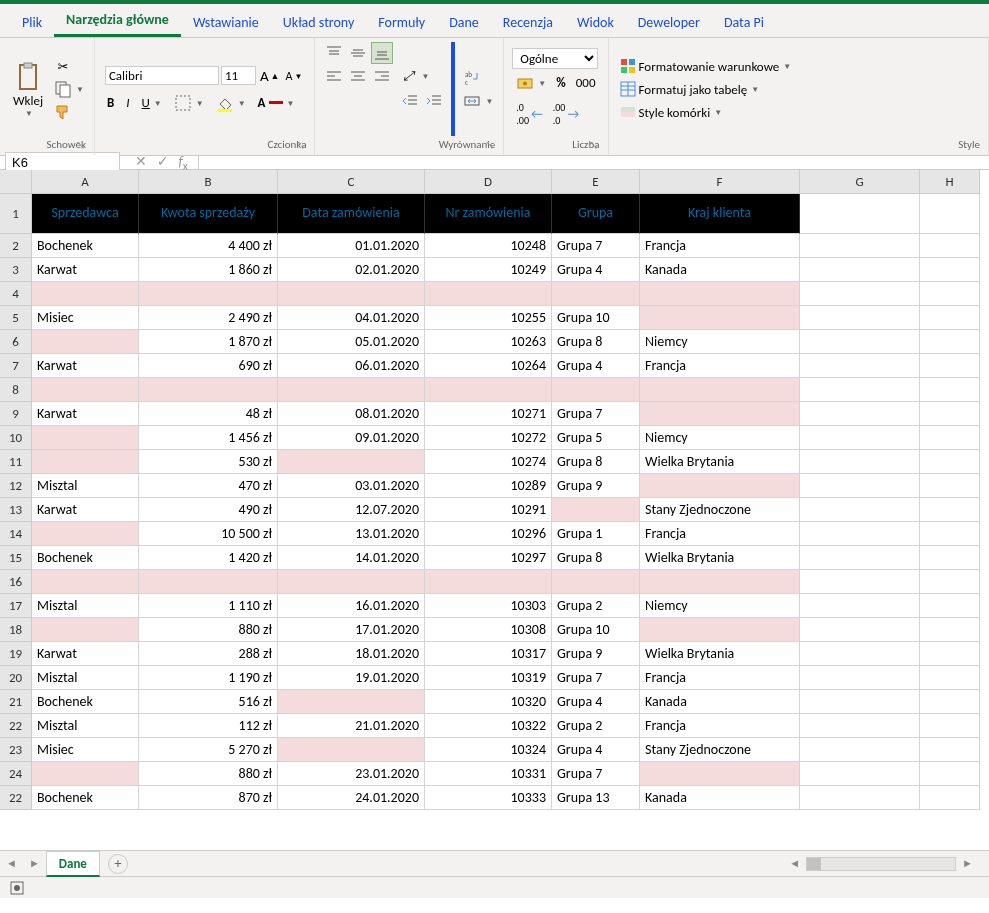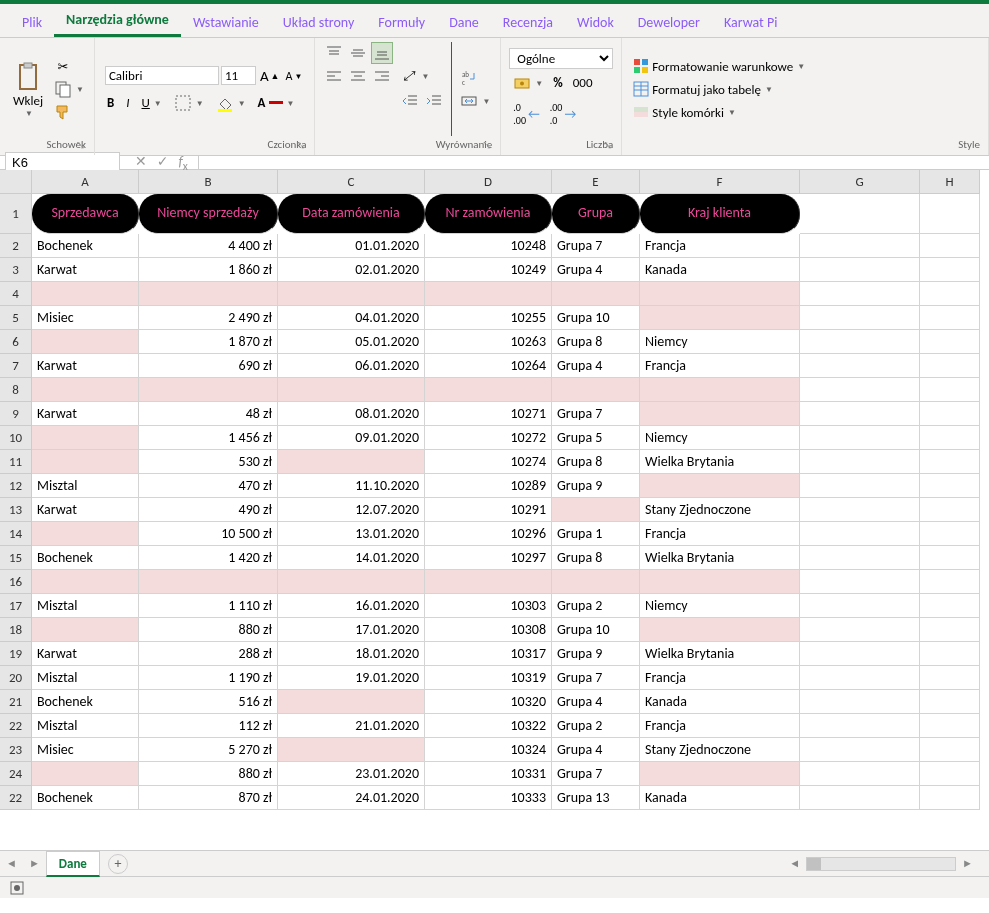--- a/index.html
+++ b/index.html
@@ -1,21 +1,21 @@
 <!DOCTYPE html>
 <html><head>
 <meta charset="utf-8">
 <style>
 * { box-sizing: border-box; margin: 0; padding: 0; }
 body { font-family: "Segoe UI", Calibri, sans-serif; font-size: 13px; background: #fff; width: 989px; height: 913px; overflow: hidden; position: relative; }
 
 .titlebar { height: 4px; background: #0e7a3e; }
 
 .tabs { display: flex; background: #f3f2f1; border-bottom: 1px solid #ccc; height: 34px; align-items: flex-end; padding: 0 10px; }
-.tab { padding: 6px 12px; font-size: 14px; color: #8b5cf6; cursor: pointer; }
+.tab { padding: 6px 12px; font-size: 14px; color: #1d4ed8; cursor: pointer; }
 .tab.active { color: #0e7a3e; font-weight: 600; border-bottom: 3px solid #0e7a3e; }
 
 .ribbon { display: flex; background: #f3f2f1; border-bottom: 1px solid #ccc; height: 118px; }
 .group { display: flex; flex-direction: column; justify-content: space-between; border-right: 1px solid #e1dfdd; padding: 4px 8px 2px; position: relative; }
 .group-content { display: flex; gap: 4px; flex: 1; }
 .group-label { text-align: right; font-size: 11px; color: #666; padding: 2px 0; position: relative; }
 .group-launcher { position: absolute; right: 2px; bottom: 2px; font-size: 9px; color: #888; cursor: pointer; }
 
 .btn-big { display: flex; flex-direction: column; align-items: center; justify-content: center; padding: 2px 4px; cursor: pointer; min-width: 40px; }
 .btn-row { display: flex; gap: 2px; align-items: center; padding: 2px; cursor: pointer; font-size: 13px; }
@@ -36,21 +36,21 @@
 .namebox-row { display: flex; align-items: center; background: #fff; border-bottom: 1px solid #ccc; height: 14px; }
 .namebox { width: 115px; border: 1px solid #ccc; padding: 2px 6px; font-size: 13px; background: #fff; margin: 0 5px; }
 .fx-icons { display: flex; gap: 10px; padding: 0 10px; color: #999; font-size: 14px; }
 .formula-bar { flex: 1; border-left: 1px solid #ccc; padding: 2px 8px; height: 100%; }
 
 .sheet-area { height: 680px; overflow: hidden; position: relative; }
 .grid { display: grid; grid-template-columns: 32px 107px 139px 147px 127px 88px 160px 120px 60px; }
 .col-head, .row-head { background: #e6e6e6; border-right: 1px solid #ccc; border-bottom: 1px solid #ccc; text-align: center; font-size: 13px; padding: 4px 2px; color: #333; }
 .corner { background: #e6e6e6; border-right: 1px solid #ccc; border-bottom: 1px solid #ccc; }
 .cell { border-right: 1px solid #d4d4d4; border-bottom: 1px solid #d4d4d4; padding: 3px 5px; font-size: 14px; font-family: Calibri, sans-serif; white-space: nowrap; overflow: hidden; }
-.hdr { background: #000; color: #ec4899; font-size: 14px; text-align: center; padding: 10px 5px; border-right: 1px solid #333; border-radius: 19px; }
+.hdr { background: #000; color: #0369a1; font-size: 14px; text-align: center; padding: 10px 5px; border-right: 1px solid #333; }
 .pink { background: #f3dcdb; }
 .ra { text-align: right; }
 
 .sheet-tabs { display: flex; align-items: center; height: 26px; border-top: 1px solid #ccc; background: #f3f2f1; }
 .nav-arrow { padding: 0 6px; color: #888; cursor: pointer; font-size: 11px; }
 .sheet-tab { padding: 4px 12px; background: #fff; border: 1px solid #ccc; border-bottom: 2px solid #0e7a3e; color: #0e7a3e; font-weight: 600; font-size: 13px; cursor: pointer; }
 .add-sheet { width: 20px; height: 20px; border: 1px solid #ccc; border-radius: 50%; display: flex; align-items: center; justify-content: center; margin-left: 8px; cursor: pointer; font-size: 14px; color: #666; }
 .hscroll { flex: 1; display: flex; align-items: center; justify-content: flex-end; padding-right: 10px; }
 .hscroll-track { width: 150px; height: 14px; background: #e6e6e6; border: 1px solid #ccc; position: relative; }
 .hscroll-thumb { position: absolute; left: 0; width: 14px; height: 100%; background: #c1c1c1; }
@@ -65,21 +65,21 @@
 <div class="tabs" id="tabs">
     <div class="tab">Plik</div>
     <div class="tab active">Narzędzia główne</div>
     <div class="tab">Wstawianie</div>
     <div class="tab">Układ strony</div>
     <div class="tab">Formuły</div>
     <div class="tab">Dane</div>
     <div class="tab">Recenzja</div>
     <div class="tab">Widok</div>
     <div class="tab">Deweloper</div>
-    <div class="tab">Karwat Pi</div>
+    <div class="tab">Data Pi</div>
   </div>
 
 <div class="ribbon">
   <div class="group">
     <div class="group-content">
       <div class="btn-big">
         <svg class="icon icon-big" viewBox="0 0 32 32">
             <rect x="8" y="4" width="16" height="24" fill="none" stroke="#946b3d" stroke-width="2"></rect>
             <rect x="12" y="2" width="8" height="5" fill="#ccc" stroke="#888"></rect>
           </svg>
@@ -214,21 +214,21 @@
           <span class="btn-row">
               <svg class="icon" viewBox="0 0 18 18">
                 <line x1="7" y1="4" x2="16" y2="4" stroke="#555"></line>
                 <line x1="7" y1="8" x2="16" y2="8" stroke="#555"></line>
                 <line x1="7" y1="12" x2="16" y2="12" stroke="#555"></line>
                 <path d="M2 6l3 3-3 3" fill="none" stroke="#4a90d9"></path>
               </svg>
             </span>
         </div>
       </div>
-      <div class="col" style="border-left:1px solid #1d4ed8;padding-left:6px;">
+      <div class="col" style="border-left:4px solid #1d4ed8;padding-left:6px;">
         <div class="btn-row">
             <svg class="icon" viewBox="0 0 18 18">
               <text x="2" y="8" font-size="7" fill="#555">ab</text>
               <path d="M14 4v6h-4" fill="none" stroke="#4a90d9"></path>
               <text x="2" y="16" font-size="7" fill="#555">c</text>
             </svg>
           </div>
         <div class="btn-row">
             <svg class="icon" viewBox="0 0 18 18">
               <rect x="2" y="5" width="14" height="8" fill="none" stroke="#555"></rect>
@@ -237,21 +237,21 @@
             <span class="dd">▼</span>
           </div>
       </div>
     </div>
     <div class="group-label"><span>Wyrównanie</span><span class="group-launcher">⤡</span></div>
   </div>
 
   <div class="group">
     <div class="group-content">
       <div class="col">
-        <select class="combo" style="width:104px;"><option>Ogólne</option></select>
+        <select class="combo" style="width:86px;"><option>Ogólne</option></select>
         <div class="btn-row" style="gap:6px;">
           <span class="btn-row">
               <svg class="icon" viewBox="0 0 18 18">
                 <rect x="2" y="5" width="14" height="9" fill="#f4d064" stroke="#b8860b"></rect>
                 <circle cx="9" cy="9.5" r="2" fill="#b8860b"></circle>
               </svg>
               <span class="dd">▼</span>
             </span>
           <span class="btn-row">
               <b>%</b>
@@ -326,21 +326,21 @@
       <div class="col-head">A</div>
       <div class="col-head">B</div>
       <div class="col-head">C</div>
       <div class="col-head">D</div>
       <div class="col-head">E</div>
       <div class="col-head">F</div>
       <div class="col-head">G</div>
       <div class="col-head">H</div>
       <div class="row-head" style="height: 40px; line-height: 32px;">1</div>
       <div class="cell hdr">Sprzedawca</div>
-      <div class="cell hdr">Niemcy sprzedaży</div>
+      <div class="cell hdr">Kwota sprzedaży</div>
       <div class="cell hdr">Data zamówienia</div>
       <div class="cell hdr">Nr zamówienia</div>
       <div class="cell hdr">Grupa</div>
       <div class="cell hdr">Kraj klienta</div>
       <div class="cell"></div>
       <div class="cell"></div>
       <div class="row-head">2</div>
       <div class="cell">Bochenek</div>
       <div class="cell ra">4 400 zł</div>
       <div class="cell ra">01.01.2020</div>
@@ -426,21 +426,21 @@
       <div class="cell ra">530 zł</div>
       <div class="cell pink ra"></div>
       <div class="cell ra">10274</div>
       <div class="cell">Grupa 8</div>
       <div class="cell">Wielka Brytania</div>
       <div class="cell"></div>
       <div class="cell"></div>
       <div class="row-head">12</div>
       <div class="cell">Misztal</div>
       <div class="cell ra">470 zł</div>
-      <div class="cell ra">11.10.2020</div>
+      <div class="cell ra">03.01.2020</div>
       <div class="cell ra">10289</div>
       <div class="cell">Grupa 9</div>
       <div class="cell pink"></div>
       <div class="cell"></div>
       <div class="cell"></div>
       <div class="row-head">13</div>
       <div class="cell">Karwat</div>
       <div class="cell ra">490 zł</div>
       <div class="cell ra">12.07.2020</div>
       <div class="cell ra">10291</div>

